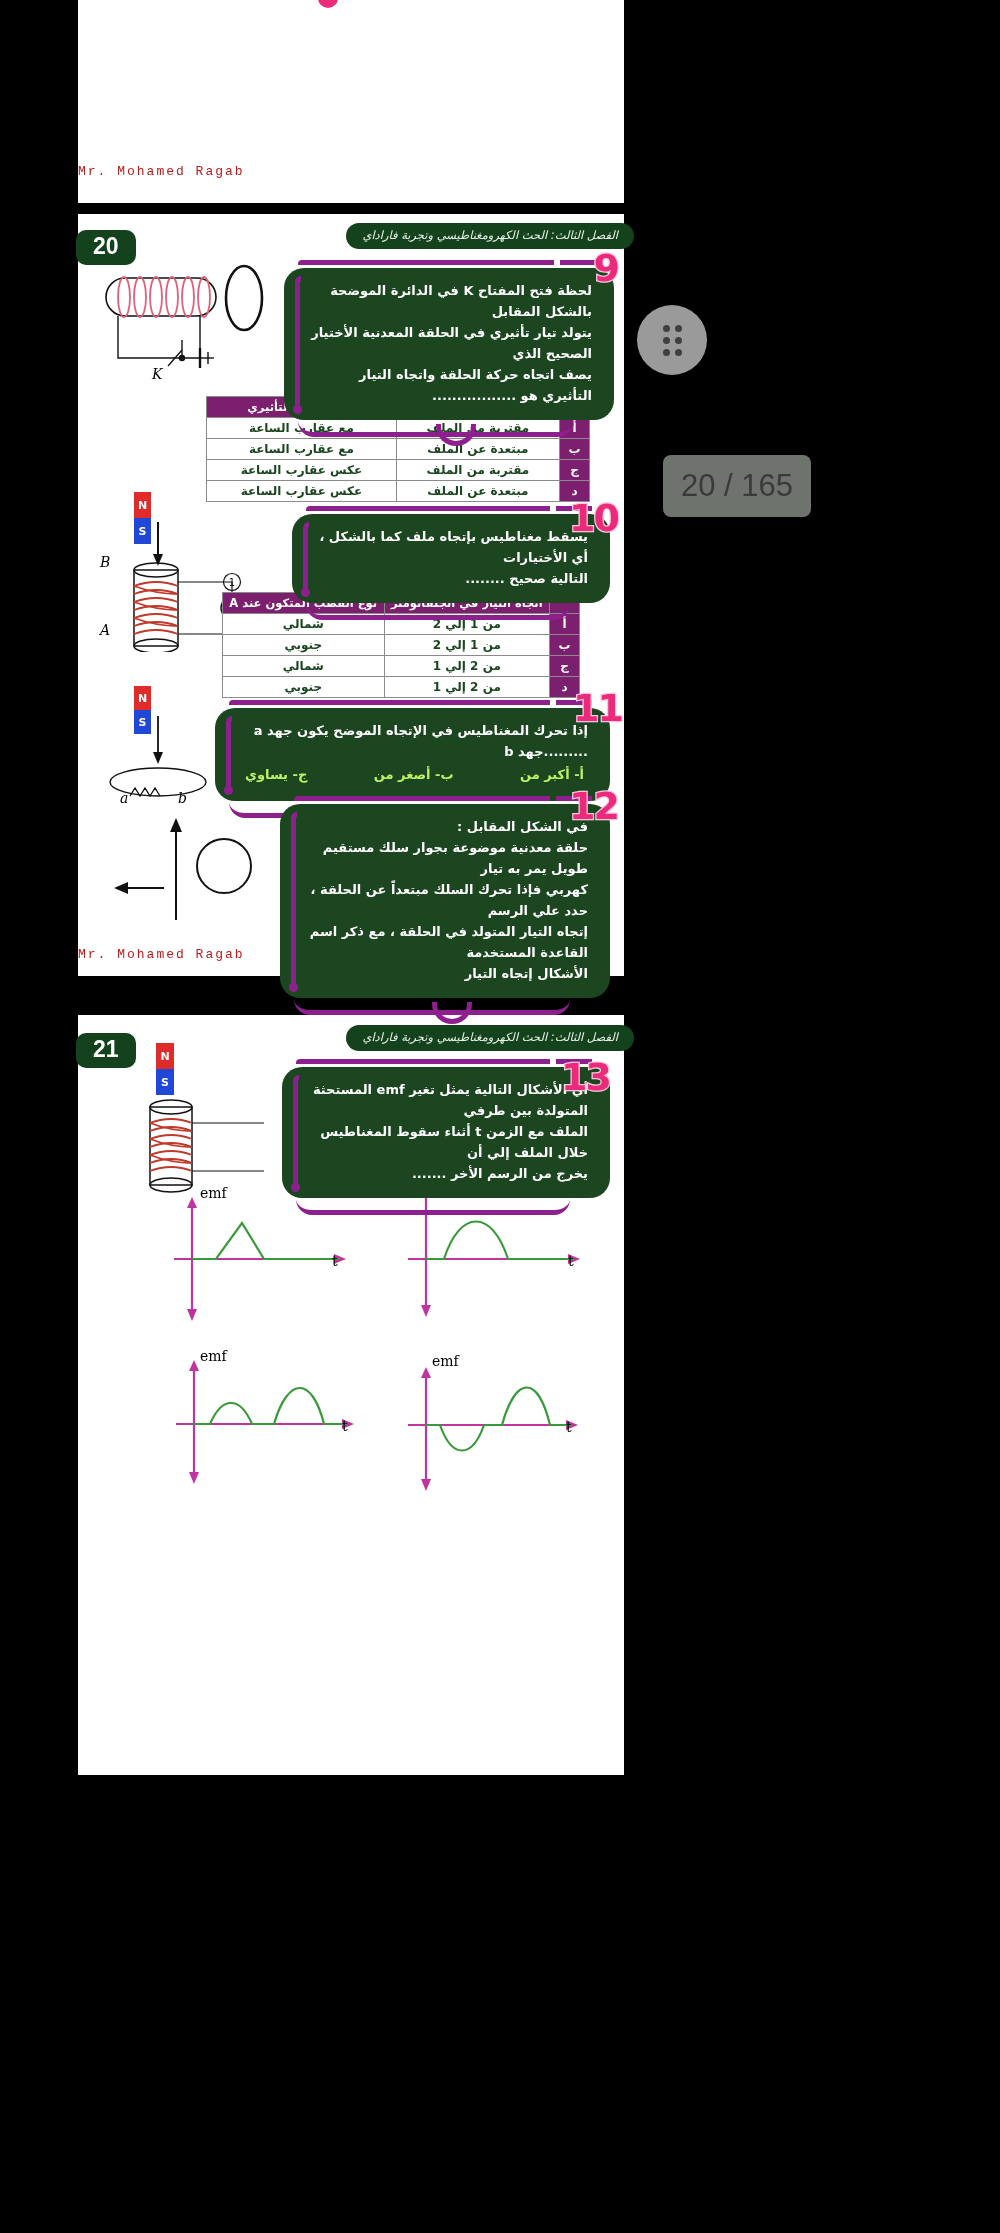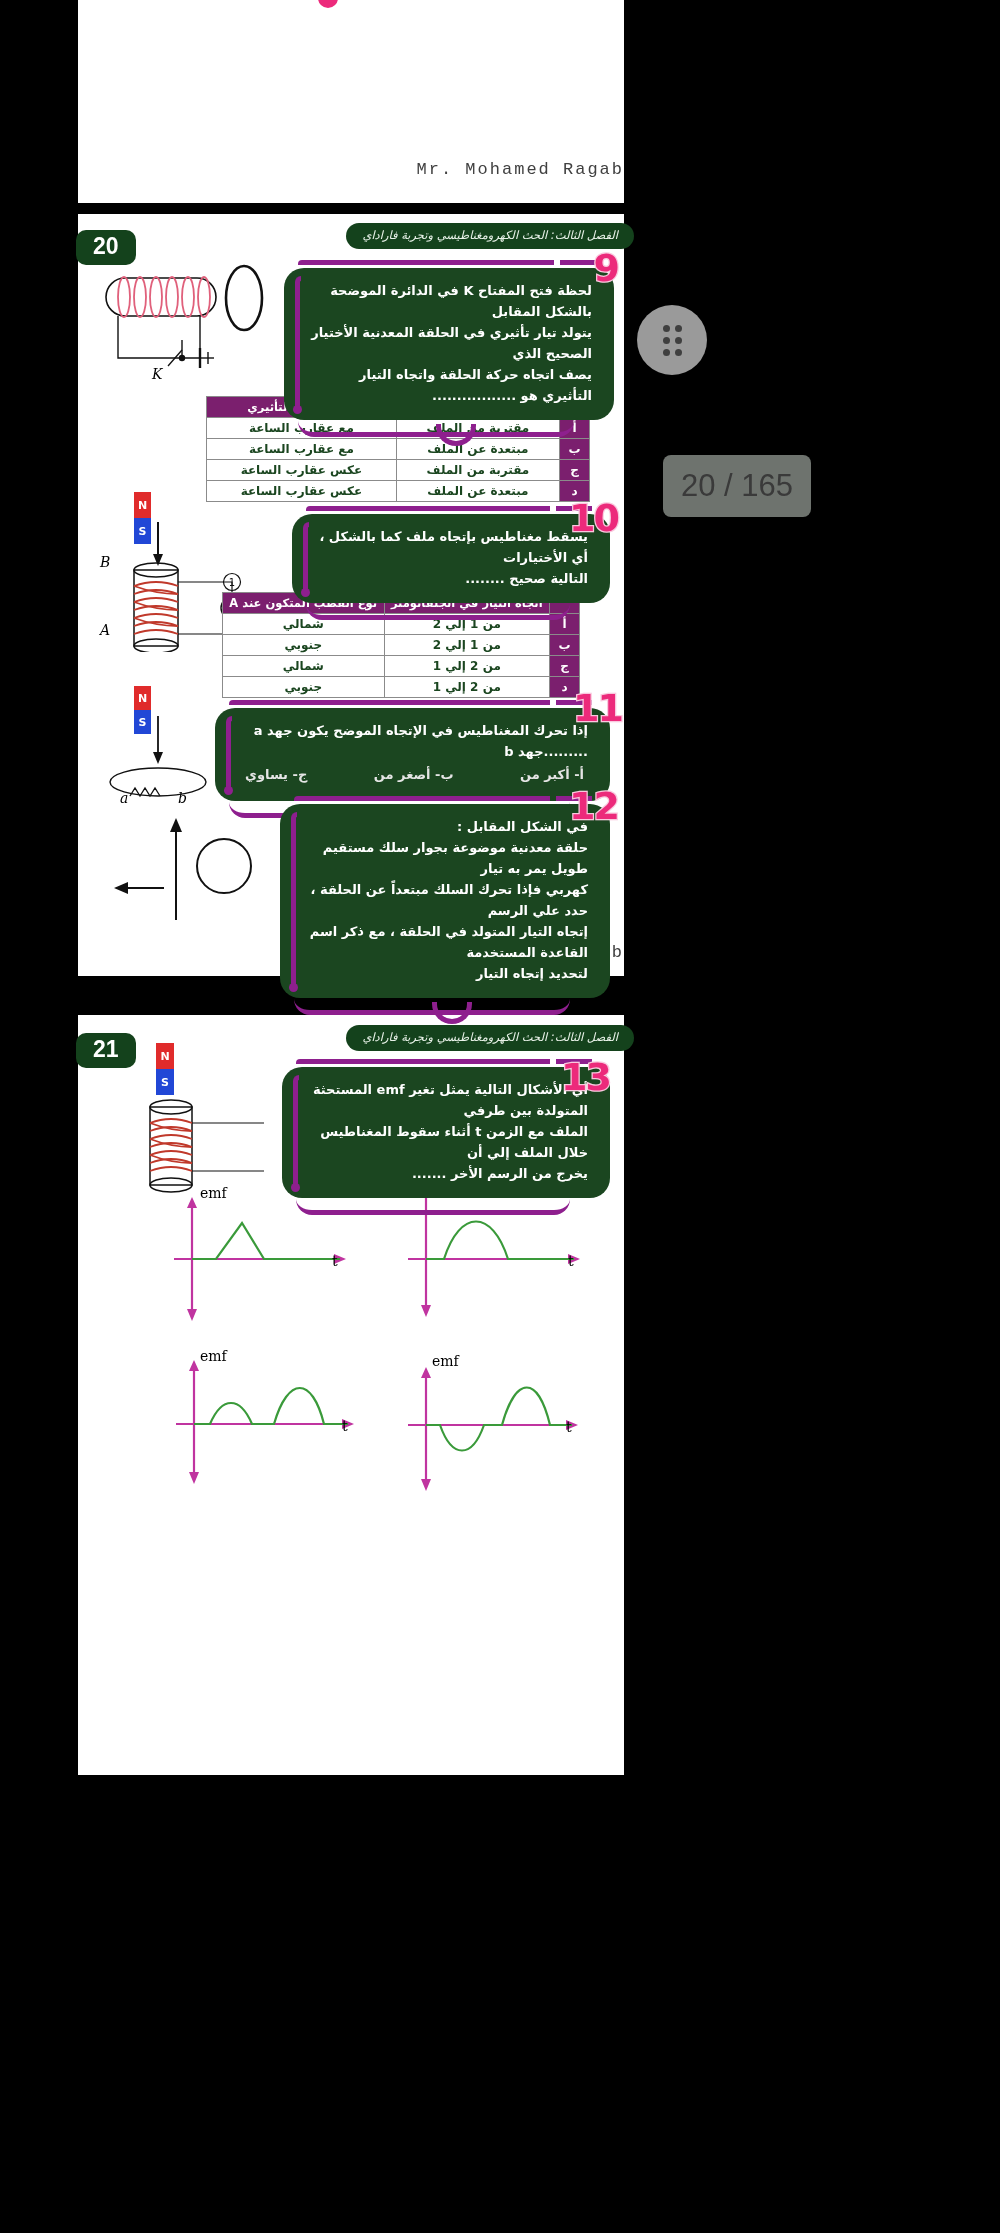--- a/index.html
+++ b/index.html
@@ -17,25 +17,25 @@
     left: 78px; width: 546px;
     background: #fff;
   }
   #page-top    { top: -210px; height: 413px; }
   #page-20     { top: 214px;  height: 762px; }
   #page-21     { top: 1015px; height: 760px; }
 
   .footer-credit {
     position: absolute;
     left: 0; width: 100%;
-    text-align: right;
+    text-align: left;
     font-family: "Liberation Mono", monospace;
-    font-size: 17px;
+    font-size: 13px;
     letter-spacing: 2px;
-    color: #404040;
+    color: #b91c1c;
   }
 
   
   .page-badge {
     position: absolute;
     background: #14421c;
     color: #fff;
     border-radius: 10px;
     font-size: 23px;
     font-weight: bold;
@@ -112,21 +112,21 @@
     bottom: -26px; left: 46%;
     width: 40px; height: 22px;
     border-left: 5px solid #8e1f8e;
     border-right: 5px solid #8e1f8e;
     transform: skewX(0deg);
     border-bottom-left-radius: 20px;
     border-bottom-right-radius: 20px;
     border-bottom: 5px solid #8e1f8e;
   }
   .qline { display: block; }
-  .qline .opt { color: #e5e5e5; }
+  .qline .opt { color: #bef264; }
 
   
   .qnum {
     position: absolute;
     font-family: "DejaVu Sans", sans-serif;
     font-weight: bold;
     font-size: 38px;
     color: #ec2a7b;
     -webkit-text-stroke: 2.5px #f9c9de;
     paint-order: stroke fill;
@@ -440,21 +440,21 @@
     <div class="qnum" style="right:6px; top:570px;text-align:center;">12</div>
 
     <div class="qbox has-curve" style="right:14px; top:590px; width:330px;">
       <span class="lbrace"></span>
       <span class="toprule"></span>
       <span class="toprule2"></span>
       <span class="qline">في الشكل المقابل :</span>
       <span class="qline">حلقة معدنية موضوعة بجوار سلك مستقيم طويل يمر به تيار</span>
       <span class="qline yel">كهربي فإذا تحرك السلك مبتعداً عن الحلقة ، حدد علي الرسم</span>
       <span class="qline yel">إتجاه التيار المتولد في الحلقة ، مع ذكر اسم القاعدة المستخدمة</span>
-      <span class="qline yel">لتحديد إتجاه التيار</span>
+      <span class="qline yel">الأشكال إتجاه التيار</span>
       <span class="botcurve"></span>
       <span class="notch"></span>
     </div>
 
     <div class="fig" style="left:28px; top:590px;">
       <svg width="180" height="120" viewBox="0 0 180 120">
         <line x1="70" y1="116" x2="70" y2="24" stroke="#111" stroke-width="2"></line>
         <polygon points="70,14 64,28 76,28" fill="#111"></polygon>
         <circle cx="118" cy="62" r="27" fill="none" stroke="#111" stroke-width="2"></circle>
         <line x1="16" y1="84" x2="58" y2="84" stroke="#111" stroke-width="2.2"></line>

